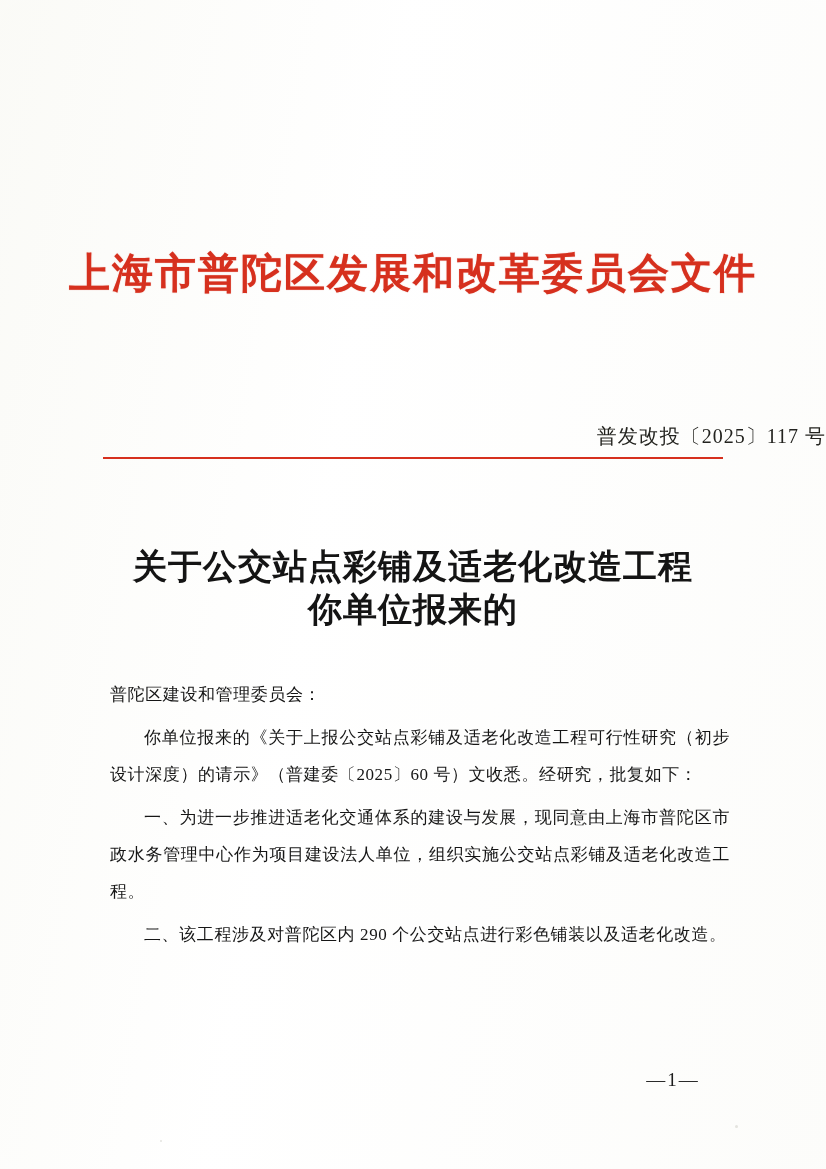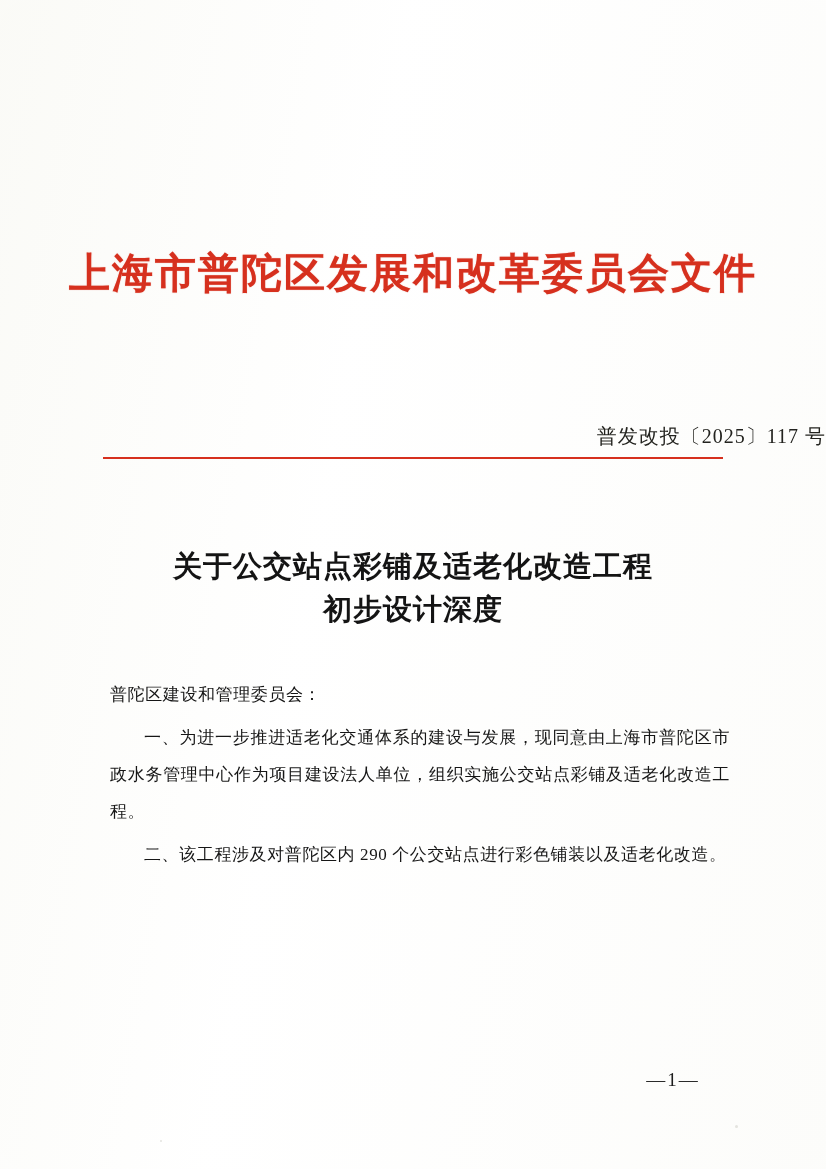--- a/index.html
+++ b/index.html
@@ -67,21 +67,21 @@
     height: 2px;
     background: #d6301e;
   }
 
   .subject {
     position: absolute;
     top: 545px;
     left: 113px;
     width: 600px;
     text-align: center;
-    font-size: 29px;
+    font-size: 34px;
     font-weight: bold;
     line-height: 43px;
     letter-spacing: 1px;
     color: #141414;
     font-family: "DejaVu Serif", "Liberation Serif", serif;
   }
 
   .body-block {
     position: absolute;
     top: 676px;
@@ -128,25 +128,26 @@
   <div class="paper-tint"></div>
 
   <div class="doc-title">上海市普陀区发展和改革委员会文件</div>
 
   <div class="doc-number">普发改投〔2025〕117 号</div>
 
   <div class="red-rule"></div>
 
   <div class="subject">
     <div>关于公交站点彩铺及适老化改造工程</div>
-    <div>初步设计深度</div>
+    <div>你单位报来的</div>
   </div>
 
   <div class="body-block">
     <p>普陀区建设和管理委员会：</p>
+    <p class="indent">你单位报来的《关于上报公交站点彩铺及适老化改造工程可行性研究（初步设计深度）的请示》（普建委〔2025〕60 号）文收悉。经研究，批复如下：</p>
     <p class="indent">一、为进一步推进适老化交通体系的建设与发展，现同意由上海市普陀区市政水务管理中心作为项目建设法人单位，组织实施公交站点彩铺及适老化改造工程。</p>
     <p class="indent">二、该工程涉及对普陀区内 290 个公交站点进行彩色铺装以及适老化改造。</p>
   </div>
 
   <div class="page-number">—1—</div>
 
   <div class="speck" style="left:735px; top:1125px; width:3px; height:3px;"></div>
   <div class="speck" style="left:160px; top:1140px; width:2px; height:2px;"></div>
 </div>
 

